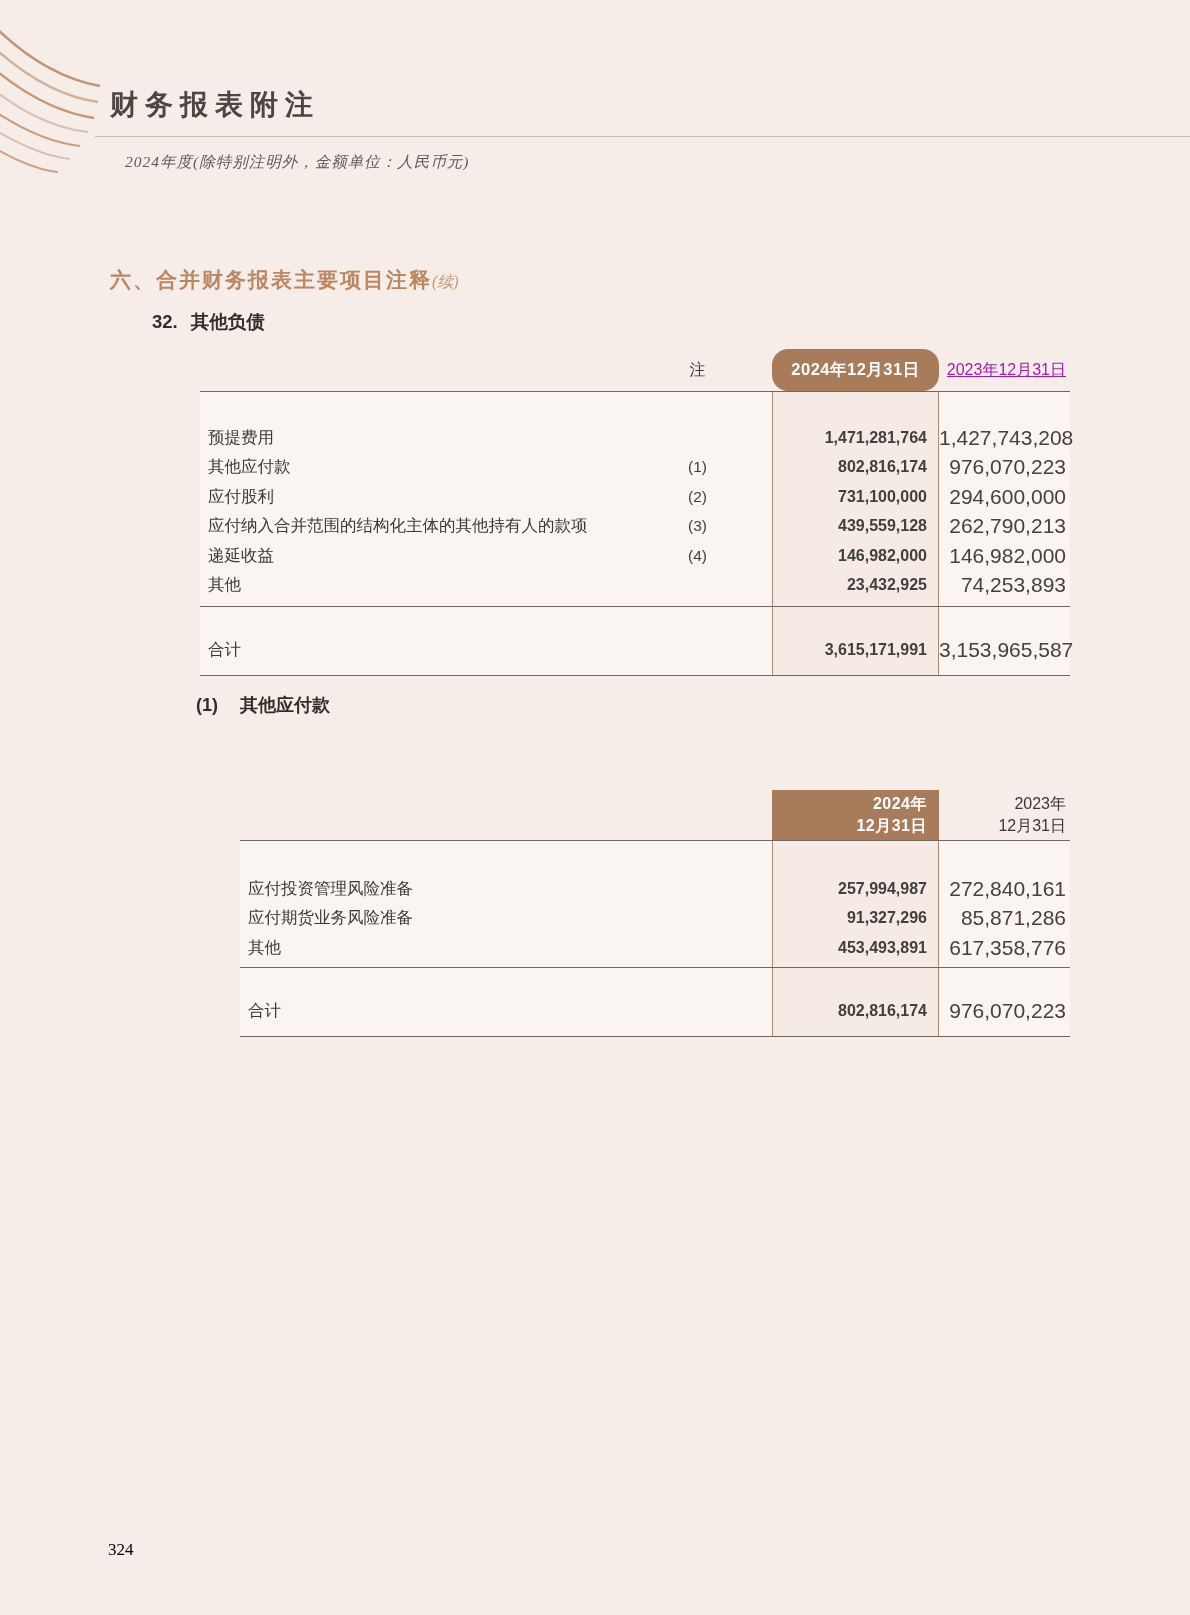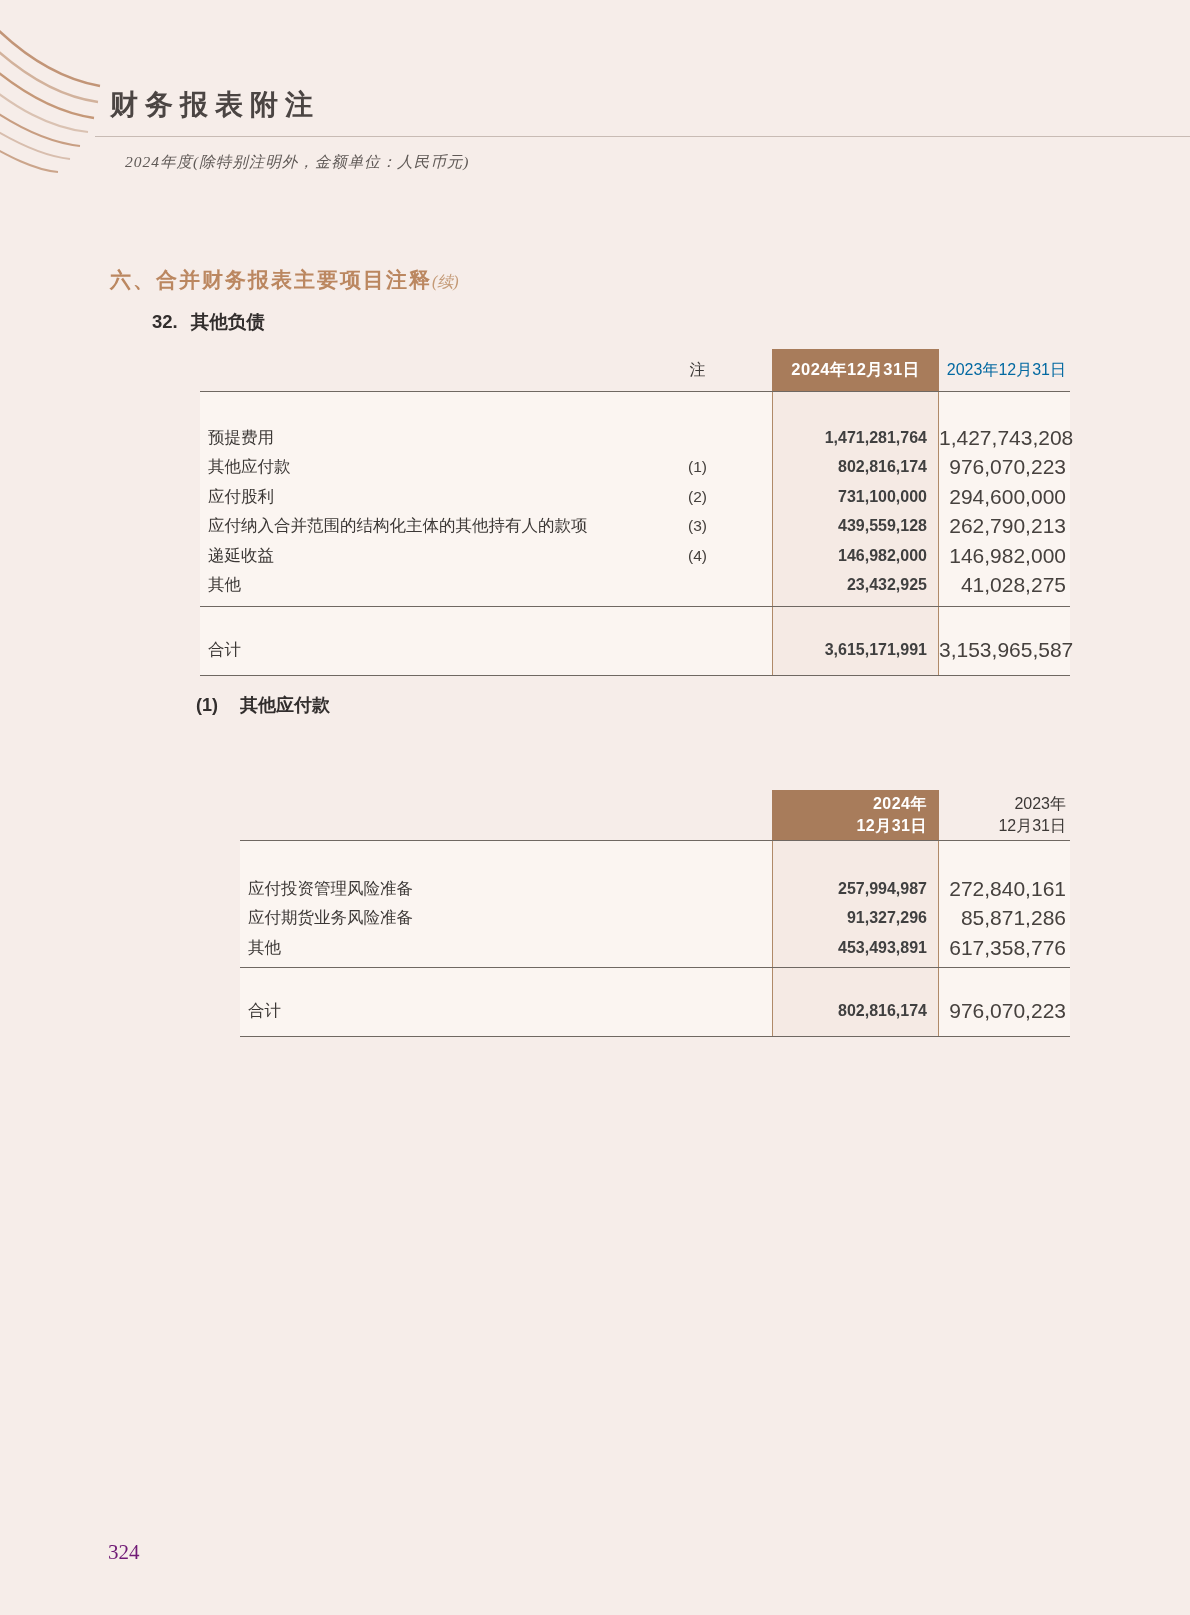--- a/index.html
+++ b/index.html
@@ -50,23 +50,23 @@
   .grid1 { display: grid; grid-template-columns: 455px 85px 32px 167px 131px; }
   .grid2 { display: grid; grid-template-columns: 500px 32px 167px 131px; }
 
   
   #table1 { left: 200px; top: 349px; width: 870px; height: 327px; }
   #table1 .t-header { height: 42px; align-items: center; }
   .h-note { grid-column: 2; text-align: center; font-size: 16px; color: #3C3836; align-self: center; }
   .h1-2024 {
     grid-column: 4; height: 42px; background: #A87C5B; color: #FFFFFF;
     font-weight: bold; font-size: 16.5px;
-    display: flex; align-items: center; justify-content: center; letter-spacing: .5px;
-  }
-  .h1-2023 { grid-column: 5; text-align: right; padding-right: 4px; font-size: 16px; color: #0369a1; align-self: center; }
+    display: flex; align-items: center; justify-content: center; letter-spacing: .5px; border-radius: 16px;
+  }
+  .h1-2023 { grid-column: 5; text-align: right; padding-right: 4px; font-size: 16px; color: #a21caf; align-self: center; text-decoration: underline; }
 
   .t-lower {
     position: relative;
     border-top: 1px solid #6F6862; border-bottom: 1px solid #6F6862;
     background: #FBF5F1;
   }
   #table1 .t-lower { height: 285px; }
   .col-shade {
     position: absolute; top: 0; height: 100%; width: 167px;
     background: #F5EAE4;
@@ -109,21 +109,21 @@
   .h2-2023 {
     grid-column: 4; text-align: right; padding: 3px 4px 0 0;
     font-size: 16px; line-height: 22px; color: #3C3836;
   }
   #table2 .t-lower { height: 197px; }
   #table2 .t-body { height: 127px; padding-top: 33px; }
   #table2 .t-total { height: 69px; padding-top: 28px; }
 
   .page-number {
     position: absolute; left: 108px; top: 1540px;
-    font-family: "Liberation Serif", serif; font-size: 21px; color: #701a75;
+    font-family: "Liberation Serif", serif; font-size: 17px; color: #000000;
   }
 </style>
 </head>
 <body>
 
 <div class="page">
 
   <svg class="arcs" width="270" height="170" viewBox="0 0 270 170" fill="none">
     <path d="M-8,2 C 20,30 55,56 100,64" stroke="#C29577" stroke-width="2.6"></path>
     <path d="M-10,22 C 18,48 54,74 98,80" stroke="#D2B29C" stroke-width="2.4"></path>
@@ -182,21 +182,21 @@
         <div class="t-row grid1">
           <div class="cell-label">递延收益</div>
           <div class="cell-note">(4)</div>
           <div class="val2024 g1-2024">146,982,000</div>
           <div class="val2023 g1-2023">146,982,000</div>
         </div>
         <div class="t-row grid1">
           <div class="cell-label">其他</div>
           <div class="cell-note"></div>
           <div class="val2024 g1-2024">23,432,925</div>
-          <div class="val2023 g1-2023">41,028,275</div>
+          <div class="val2023 g1-2023">74,253,893</div>
         </div>
       </div>
       <div class="t-total">
         <div class="t-row grid1">
           <div class="cell-label">合计</div>
           <div class="val2024 g1-2024">3,615,171,991</div>
           <div class="val2023 g1-2023">3,153,965,587</div>
         </div>
       </div>
     </div>

